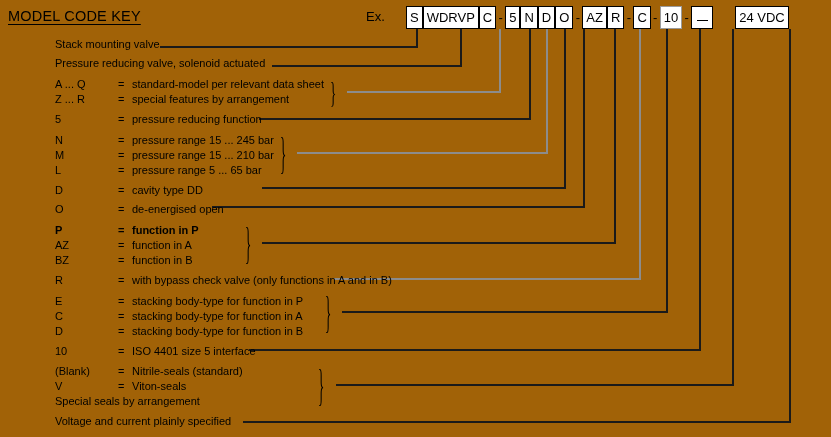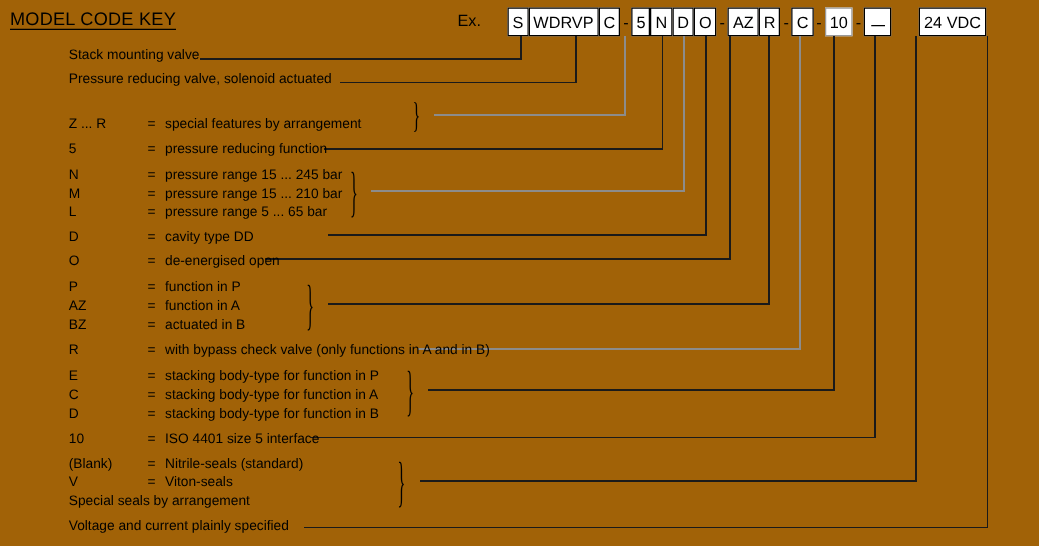--- a/index.html
+++ b/index.html
@@ -172,30 +172,31 @@
       <path d="M 700 29 L 700 350 L 249 350"></path>
 
       <path d="M 733 29 L 733 385 L 336 385"></path>
 
       <path d="M 790 29 L 790 422 L 243 422"></path>
     </g>
   </svg>
 
 <div class="row plain" style="top: 37px;"><span class="desc">Stack mounting valve</span></div>
     <div class="row plain" style="top: 56px;"><span class="desc">Pressure reducing valve, solenoid actuated</span></div>
+    <div class="row" style="top: 77px;"><span class="code">A ... Q</span><span class="eq">=</span><span class="desc">standard-model per relevant data sheet</span></div>
     <div class="row" style="top: 92px;"><span class="code">Z ... R</span><span class="eq">=</span><span class="desc">special features by arrangement</span></div>
     <div class="row" style="top: 112px;"><span class="code">5</span><span class="eq">=</span><span class="desc">pressure reducing function</span></div>
     <div class="row" style="top: 133px;"><span class="code">N</span><span class="eq">=</span><span class="desc">pressure range 15 ... 245 bar</span></div>
     <div class="row" style="top: 148px;"><span class="code">M</span><span class="eq">=</span><span class="desc">pressure range 15 ... 210 bar</span></div>
     <div class="row" style="top: 163px;"><span class="code">L</span><span class="eq">=</span><span class="desc">pressure range  5 ...  65 bar</span></div>
     <div class="row" style="top: 183px;"><span class="code">D</span><span class="eq">=</span><span class="desc">cavity type DD</span></div>
     <div class="row" style="top: 202px;"><span class="code">O</span><span class="eq">=</span><span class="desc">de-energised open</span></div>
-    <div class="row" style="top: 223px;"><span class="code">P</span><span class="eq">=</span><span class="desc">function in P</span></div>
+    <div class="row" style="top: 223px; font-weight: bold;"><span class="code">P</span><span class="eq">=</span><span class="desc">function in P</span></div>
     <div class="row" style="top: 238px;"><span class="code">AZ</span><span class="eq">=</span><span class="desc">function in A</span></div>
-    <div class="row" style="top: 253px;"><span class="code">BZ</span><span class="eq">=</span><span class="desc">actuated in B</span></div>
+    <div class="row" style="top: 253px;"><span class="code">BZ</span><span class="eq">=</span><span class="desc">function in B</span></div>
     <div class="row" style="top: 273px;"><span class="code">R</span><span class="eq">=</span><span class="desc">with bypass check valve (only functions in A and in B)</span></div>
     <div class="row" style="top: 294px;"><span class="code">E</span><span class="eq">=</span><span class="desc">stacking body-type for function in P</span></div>
     <div class="row" style="top: 309px;"><span class="code">C</span><span class="eq">=</span><span class="desc">stacking body-type for function in A</span></div>
     <div class="row" style="top: 324px;"><span class="code">D</span><span class="eq">=</span><span class="desc">stacking body-type for function in B</span></div>
     <div class="row" style="top: 344px;"><span class="code">10</span><span class="eq">=</span><span class="desc">ISO 4401 size 5 interface</span></div>
     <div class="row" style="top: 364px;"><span class="code">(Blank)</span><span class="eq">=</span><span class="desc">Nitrile-seals (standard)</span></div>
     <div class="row" style="top: 379px;"><span class="code">V</span><span class="eq">=</span><span class="desc">Viton-seals</span></div>
     <div class="row plain" style="top: 394px;"><span class="desc">Special seals by arrangement</span></div>
     <div class="row plain" style="top: 414px;"><span class="desc">Voltage and current plainly specified</span></div>
     <div class="brace" style="left: 330px; top: 92px; transform: translateY(-50%) scale(1, 2.2);">}</div>

